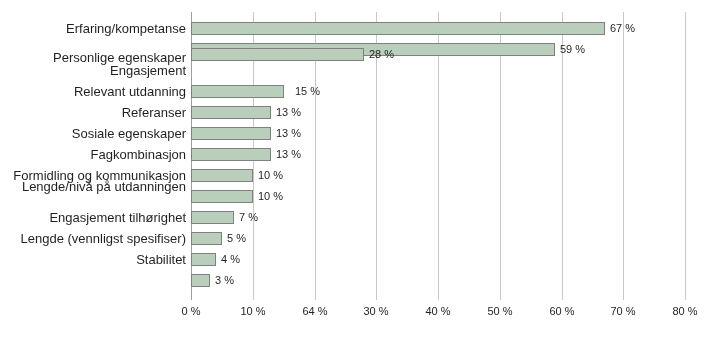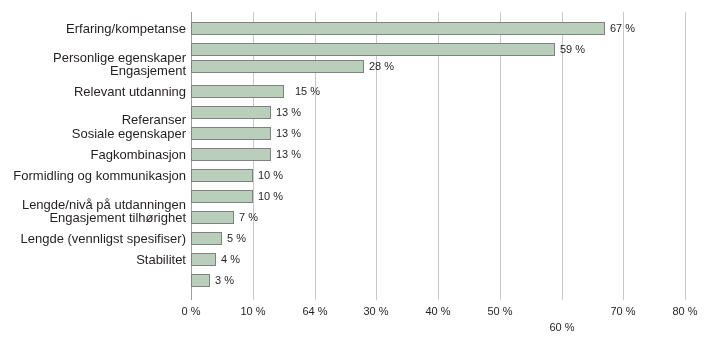--- a/index.html
+++ b/index.html
@@ -113,25 +113,25 @@
 </head>
 <body>
 
 <div id="chart-root">
 
   <div class="cat-labels">
       <div class="cat-label" style="top: 6px;">Erfaring/kompetanse</div>
       <div class="cat-label" style="top: 35px;">Personlige egenskaper</div>
       <div class="cat-label" style="top: 48px;">Engasjement</div>
       <div class="cat-label" style="top: 69px;">Relevant utdanning</div>
-      <div class="cat-label" style="top: 97px;">Referanser</div>
+      <div class="cat-label" style="top: 90px;">Referanser</div>
       <div class="cat-label" style="top: 111px;">Sosiale egenskaper</div>
       <div class="cat-label" style="top: 132px;">Fagkombinasjon</div>
       <div class="cat-label" style="top: 153px;">Formidling og kommunikasjon</div>
-      <div class="cat-label" style="top: 182px;">Lengde/nivå på utdanningen</div>
+      <div class="cat-label" style="top: 164px;">Lengde/nivå på utdanningen</div>
       <div class="cat-label" style="top: 195px;">Engasjement tilhørighet</div>
       <div class="cat-label" style="top: 216px;">Lengde (vennligst spesifiser)</div>
       <div class="cat-label" style="top: 237px;">Stabilitet</div>
     </div>
 
   <div class="plot">
     <div class="gridlines">
         <div class="gridline axis-zero" style="left: 0px;"></div>
         <div class="gridline" style="left: 62px;"></div>
         <div class="gridline" style="left: 124px;"></div>
@@ -144,21 +144,21 @@
       </div>
     <div class="rows">
         <div class="row" style="top: 6px;">
           <div class="bar" style="width: 414px;"></div>
           <div class="bar-value" style="left: 419px;">67 %</div>
         </div>
         <div class="row" style="top: 27px;">
           <div class="bar" style="width: 364px;"></div>
           <div class="bar-value" style="left: 369px;">59 %</div>
         </div>
-        <div class="row" style="top: 44px;">
+        <div class="row" style="top: 32px;">
           <div class="bar" style="width: 173px;"></div>
           <div class="bar-value" style="left: 178px;">28 %</div>
         </div>
         <div class="row" style="top: 69px;">
           <div class="bar" style="width: 93px;"></div>
           <div class="bar-value" style="left: 104px;">15 %</div>
         </div>
         <div class="row" style="top: 90px;">
           <div class="bar" style="width: 80px;"></div>
           <div class="bar-value" style="left: 85px;">13 %</div>
@@ -198,18 +198,18 @@
       </div>
   </div>
 
   <div class="tick-labels">
       <div class="tick-label" style="left: 0px;">0 %</div>
       <div class="tick-label" style="left: 62px;">10 %</div>
       <div class="tick-label" style="left: 124px;">64 %</div>
       <div class="tick-label" style="left: 185px;">30 %</div>
       <div class="tick-label" style="left: 247px;">40 %</div>
       <div class="tick-label" style="left: 309px;">50 %</div>
-      <div class="tick-label" style="left: 371px; margin-top: 16px;">60 %</div>
+      <div class="tick-label" style="left: 371px;">60 %</div>
       <div class="tick-label" style="left: 432px;">70 %</div>
       <div class="tick-label" style="left: 494px;">80 %</div>
     </div>
 
 </div>
 
 </body></html>

